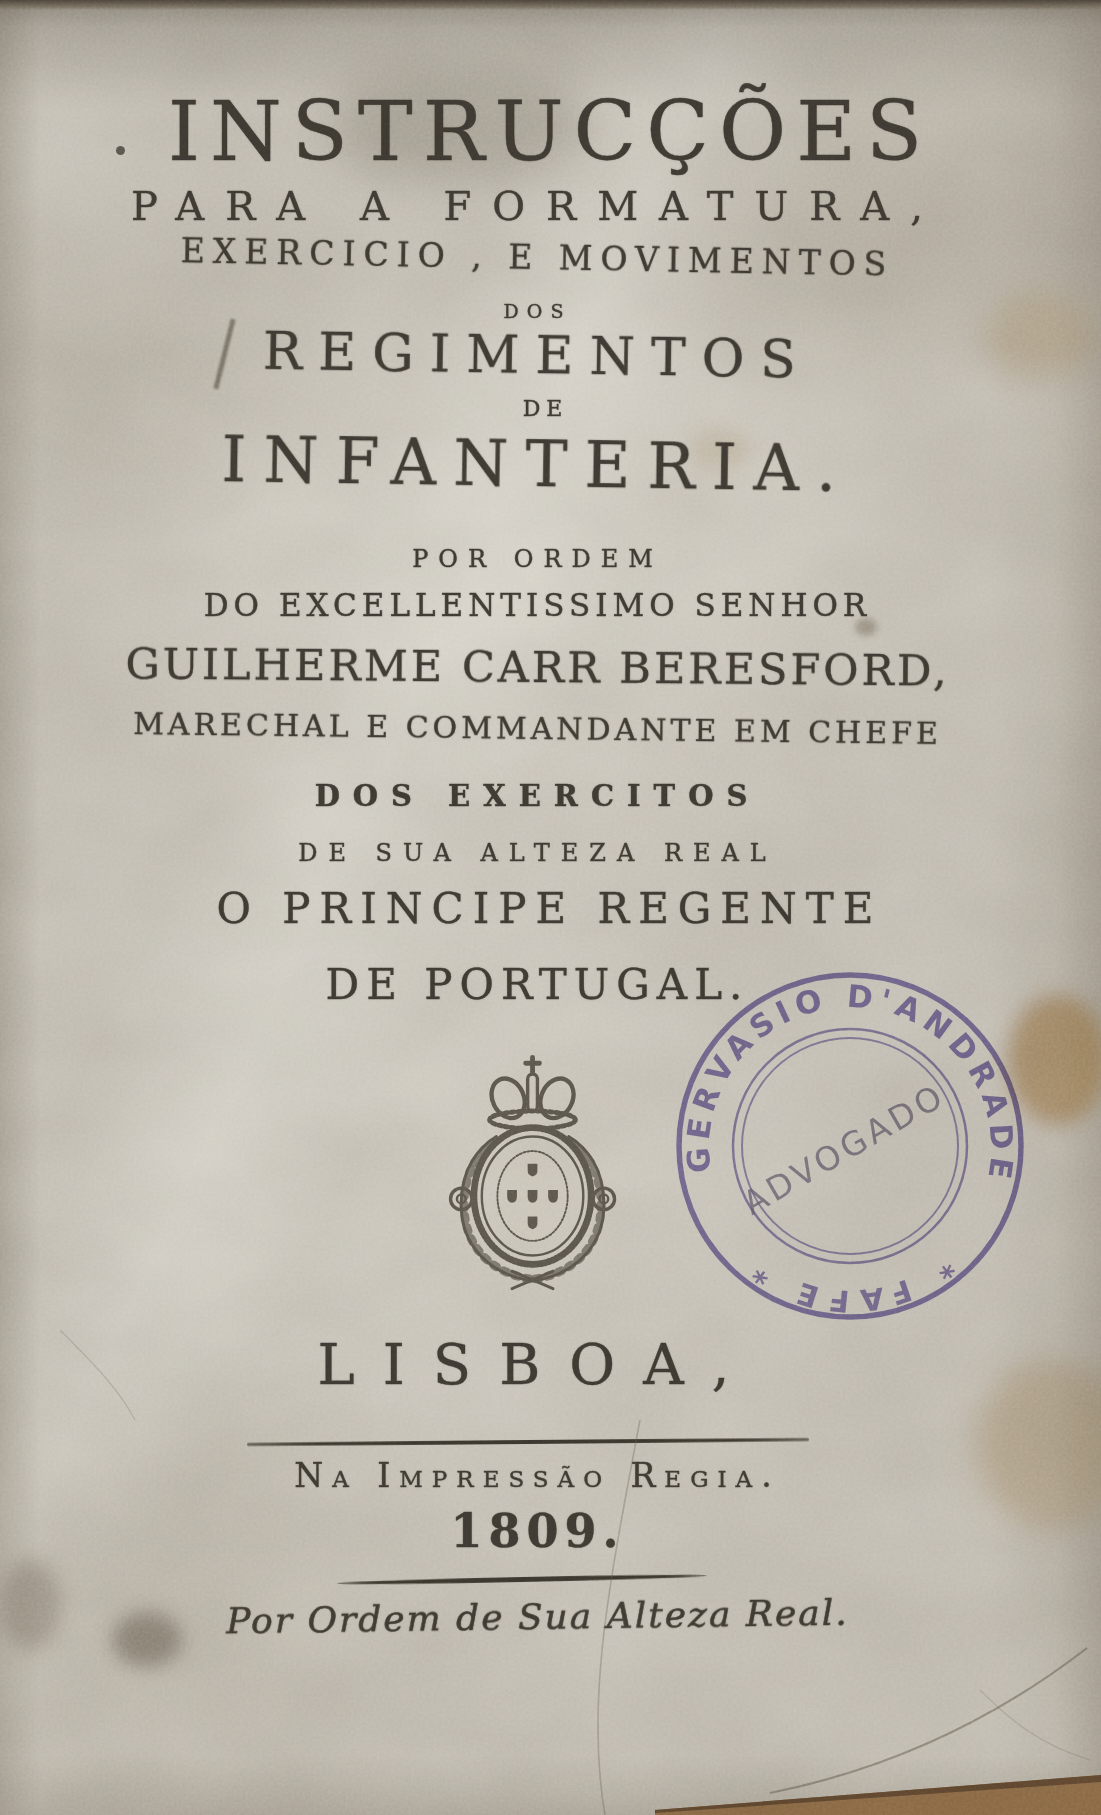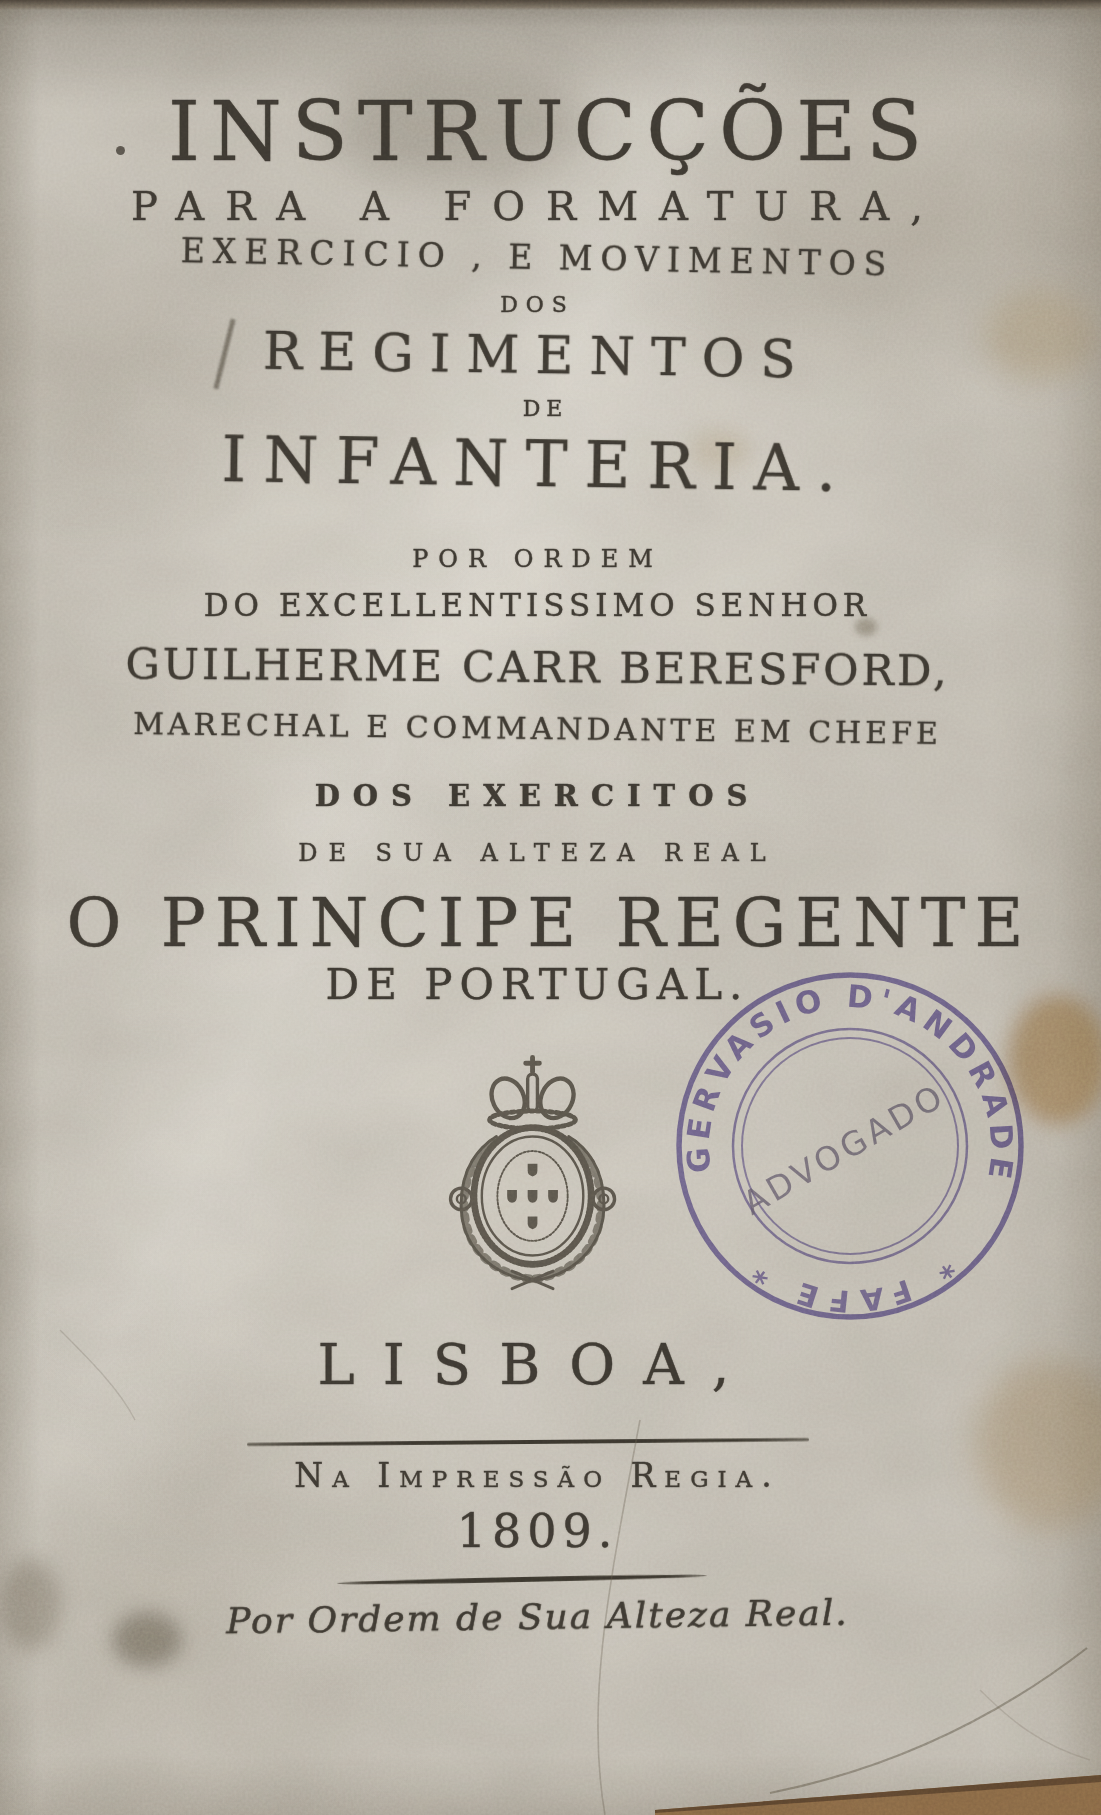--- a/index.html
+++ b/index.html
@@ -36,35 +36,35 @@
   .wedge{position:absolute;left:0;top:0;}
   .textline{
     position:absolute;left:0;right:26px;text-align:center;
     color:#3e3a33;-webkit-text-stroke:.45px rgba(62,58,51,.85);
     text-shadow:0 0 2px rgba(62,58,51,.35);
     white-space:nowrap;filter:blur(.3px);
   }
   .l-t1{top:84px;font-size:82px;letter-spacing:10px;margin-left:25px;}
   .l-t2{top:183px;font-size:40px;letter-spacing:21px;}
   .l-t3{top:238px;font-size:33px;letter-spacing:8px;transform:rotate(1.1deg);}
-  .l-t4{top:292px;font-size:22px;letter-spacing:8px;}
+  .l-t4{top:300px;font-size:19px;letter-spacing:8px;}
   .l-t5{top:325px;font-size:52px;letter-spacing:16px;transform:rotate(.9deg);}
   .l-t6{top:396px;font-size:22px;letter-spacing:6px;padding-left:16px;}
   .l-t7{top:428px;font-size:63px;letter-spacing:17px;transform:rotate(.9deg);}
   .l-a1{top:545px;font-size:24px;letter-spacing:10px;}
   .l-a2{top:587px;font-size:31px;letter-spacing:5px;}
   .l-a3{top:642px;font-size:43px;letter-spacing:3px;transform:rotate(.5deg);}
   .l-a4{top:711px;font-size:30px;letter-spacing:4px;transform:rotate(.7deg);}
   .l-a5{top:779px;font-size:29px;letter-spacing:13px;font-weight:bold;}
   .l-a6{top:839px;font-size:24px;letter-spacing:11px;}
-  .l-a7{top:884px;font-size:67px;letter-spacing:9px;padding-left:24px;}
+  .l-a7{top:884px;font-size:42px;letter-spacing:9px;padding-left:24px;}
   .l-a8{top:960px;font-size:42px;letter-spacing:7px;}
   .l-city{top:1332px;font-size:56px;letter-spacing:28px;text-align:center;}
   .l-printer{top:1456px;font-size:33px;letter-spacing:9px;font-variant:small-caps;}
-  .l-year{top:1504px;font-size:46px;letter-spacing:6px;}
+  .l-year{top:1504px;font-size:46px;letter-spacing:6px;font-weight:bold;}
   .l-order{top:1596px;font-size:36px;font-style:italic;letter-spacing:2px;transform:rotate(-.8deg);-webkit-text-stroke:.6px rgba(62,58,51,.9);}
   .titledot{position:absolute;left:116px;top:146px;width:9px;height:9px;border-radius:50%;background:rgba(62,58,51,.8);filter:blur(.5px);}
   .rule{position:absolute;height:4px;
     background:radial-gradient(ellipse at center,#3b372f 55%,rgba(59,55,47,.45) 85%,rgba(59,55,47,.1) 100%);
     border-radius:2px;filter:blur(.3px);}
   .rule1{left:247px;top:1440px;width:562px;transform:rotate(-.5deg);}
   .rule2{left:337px;top:1577px;width:370px;height:5px;transform:rotate(-1.2deg);border-radius:50% / 60%;}
   .emblem{position:absolute;left:432px;top:1054px;opacity:.85;filter:blur(.3px);}
   .stamp{position:absolute;left:660px;top:956px;mix-blend-mode:multiply;opacity:.88;filter:blur(.4px);}
   .grain{position:absolute;inset:0;mix-blend-mode:overlay;opacity:.55;pointer-events:none;}

